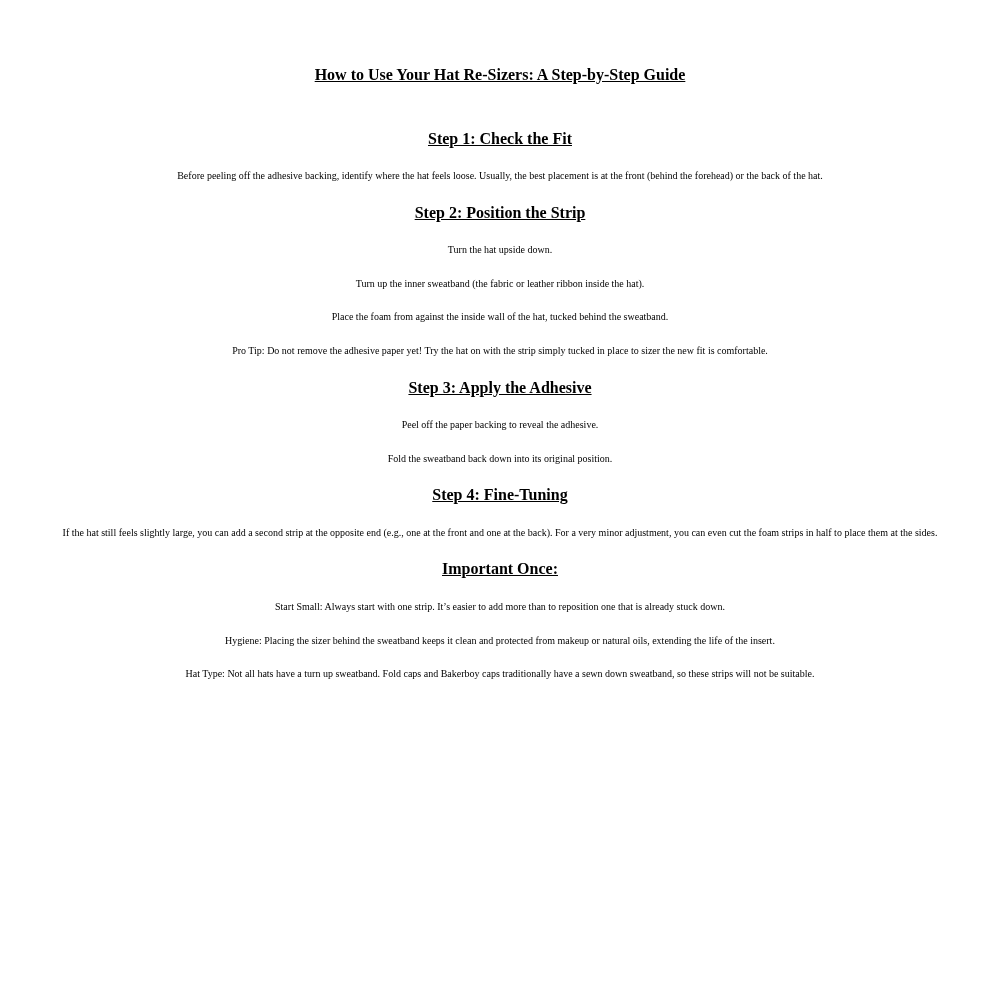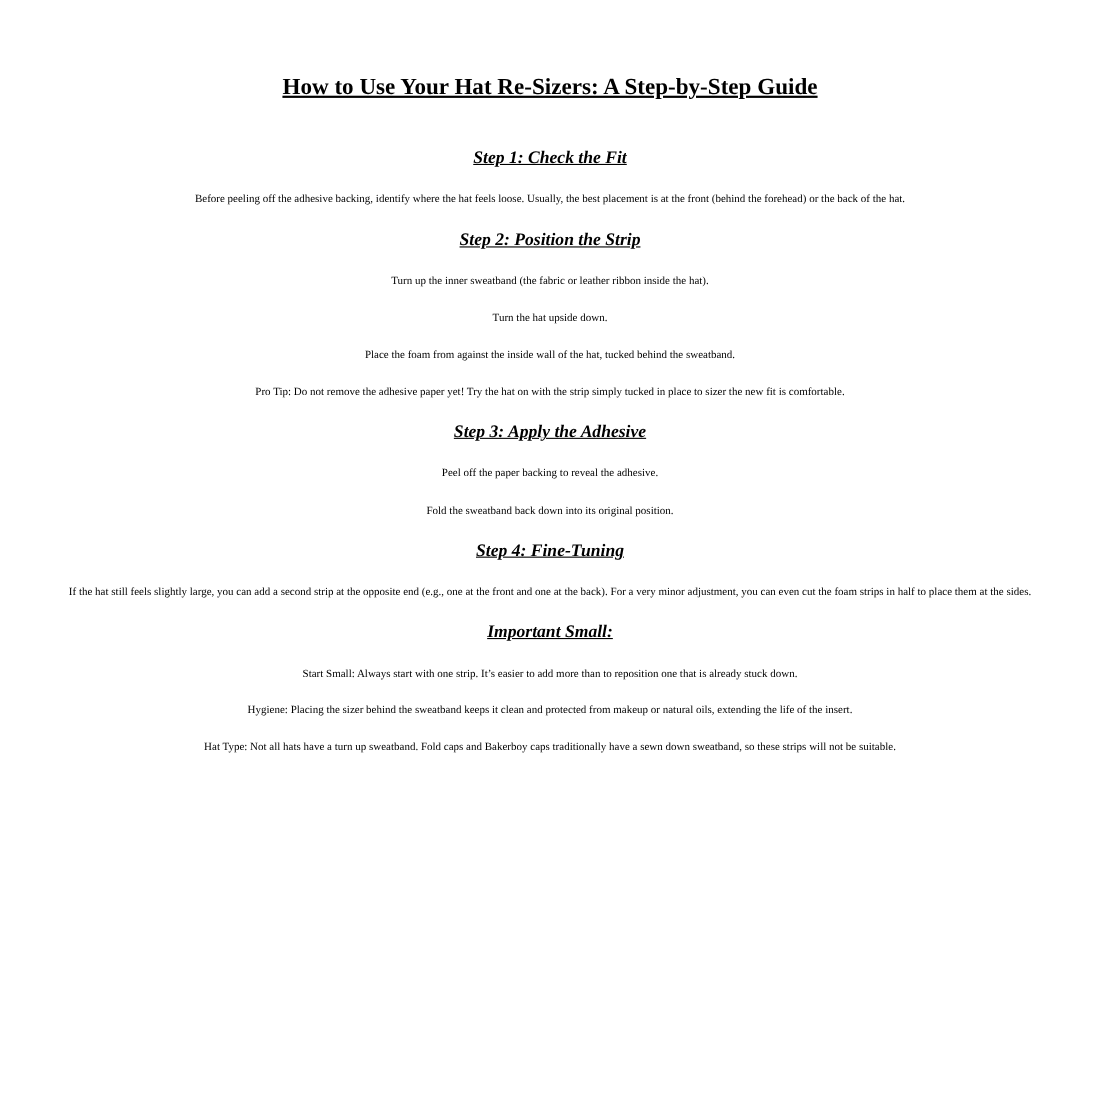--- a/index.html
+++ b/index.html
@@ -11,33 +11,32 @@
   }
   .page {
     width: 1000px;
     min-height: 1002px;
     box-sizing: border-box;
     padding: 66px 28px 40px 28px;
     text-align: center;
     background: #ffffff;
   }
   .doc-title {
-    font-size: 21px;
+    font-size: 16px;
     font-weight: bold;
     text-decoration: underline;
     line-height: 1.16;
     margin: 0 0 45px 0;
   }
   .section-heading {
     font-size: 16px;
     font-weight: bold;
     text-decoration: underline;
     line-height: 1.16;
     margin: 10px 0;
-    font-style: italic;
   }
   .para {
     font-size: 10px;
     font-weight: normal;
     line-height: 1.16;
     margin: 22px 0;
   }
 </style>
 </head>
 <body>
@@ -46,37 +45,37 @@
 
   <h1 class="doc-title">How to Use Your Hat Re-Sizers: A Step-by-Step Guide</h1>
 
   <section>
     <h2 class="section-heading">Step 1: Check the Fit</h2>
     <p class="para">Before peeling off the adhesive backing, identify where the hat feels loose. Usually, the best placement is at the front (behind the forehead) or the back of the hat.</p>
   </section>
 
   <section>
     <h2 class="section-heading">Step 2: Position the Strip</h2>
+    <p class="para">Turn the hat upside down.</p>
     <p class="para">Turn up the inner sweatband (the fabric or leather ribbon inside the hat).</p>
-    <p class="para">Turn the hat upside down.</p>
     <p class="para">Place the foam from against the inside wall of the hat, tucked behind the sweatband.</p>
     <p class="para">Pro Tip: Do not remove the adhesive paper yet! Try the hat on with the strip simply tucked in place to sizer the new fit is comfortable.</p>
   </section>
 
   <section>
     <h2 class="section-heading">Step 3: Apply the Adhesive</h2>
     <p class="para">Peel off the paper backing to reveal the adhesive.</p>
     <p class="para">Fold the sweatband back down into its original position.</p>
   </section>
 
   <section>
     <h2 class="section-heading">Step 4: Fine-Tuning</h2>
     <p class="para">If the hat still feels slightly large, you can add a second strip at the opposite end (e.g., one at the front and one at the back). For a very minor adjustment, you can even cut the foam strips in half to place them at the sides.</p>
   </section>
 
   <section>
-    <h2 class="section-heading">Important Small:</h2>
+    <h2 class="section-heading">Important Once:</h2>
     <p class="para">Start Small: Always start with one strip. It’s easier to add more than to reposition one that is already stuck down.</p>
     <p class="para">Hygiene: Placing the sizer behind the sweatband keeps it clean and protected from makeup or natural oils, extending the life of the insert.</p>
     <p class="para">Hat Type: Not all hats have a turn up sweatband. Fold caps and Bakerboy caps traditionally have a sewn down sweatband, so these strips will not be suitable.</p>
   </section>
 
 </div>
 
 </body></html>

